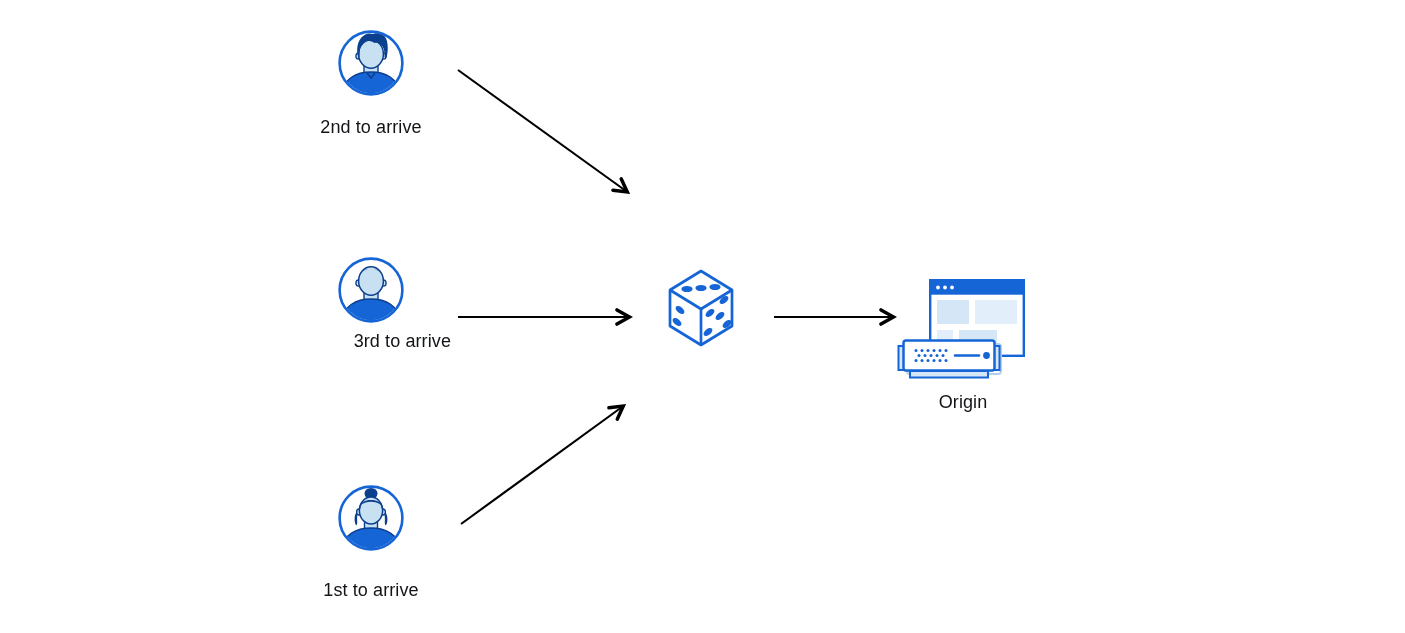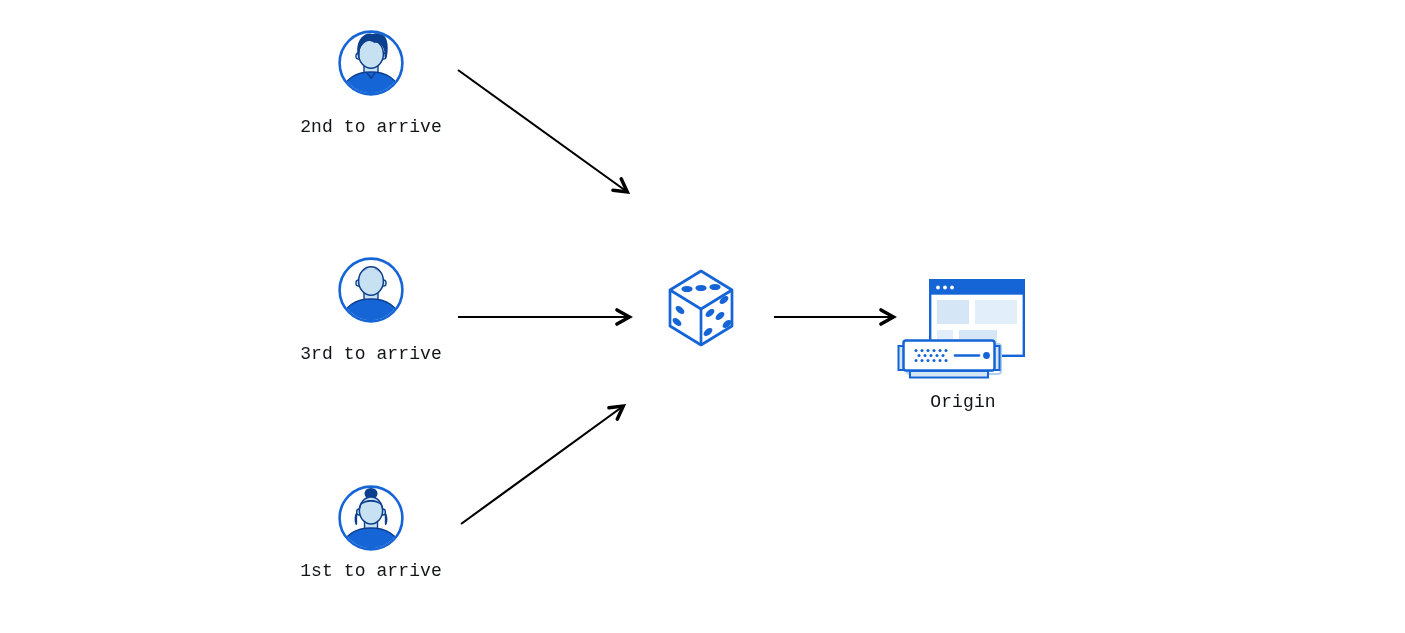--- a/index.html
+++ b/index.html
@@ -1,20 +1,20 @@
 <!DOCTYPE html>
 <html style="--background: #FFFFFF; --primary-blue: #1565D6; --navy: #0D3F8F; --skin-blue: #C7E0F2; --panel-blue: #D5E6F7; --panel-blue-light: #E2EEFA; --arrow: #000000; --label-text: #121417;"><head>
 <meta charset="utf-8">
 <style>
   html,body{margin:0;padding:0;background:#fff;}
   .canvas{
     position:relative;
     width:1351px;height:633px;
     background:var(--background,#fff);
-    font-family:Liberation Mono, monospace;
+    font-family:Liberation Sans, sans-serif;
     overflow:hidden;
   }
   .arrows{position:absolute;left:0;top:0;pointer-events:none;}
   .node{position:absolute;}
   .node .icon-wrap{position:absolute;left:0;top:0;}
   .node-label{
     position:absolute;
     width:100%;
     text-align:center;
     font-size:18px;
@@ -82,21 +82,21 @@
       <circle cx="33" cy="33" r="31.4" class="white-fill blue-stroke" stroke-width="2.6"></circle>
       <g clip-path="url(#clipB)">
         <rect x="26" y="32" width="14" height="13" class="skin-fill navy-stroke" stroke-width="1.4"></rect>
         <path d="M3,66 C5,48 19,42 33,42 C47,42 61,48 63,66 Z" class="blue-fill navy-stroke" stroke-width="1.4"></path>
         <ellipse cx="20.5" cy="26" rx="2.6" ry="3.2" class="skin-fill navy-stroke" stroke-width="1.3"></ellipse>
         <ellipse cx="45.5" cy="26" rx="2.6" ry="3.2" class="skin-fill navy-stroke" stroke-width="1.3"></ellipse>
         <ellipse cx="33" cy="24" rx="12.4" ry="14.2" class="skin-fill navy-stroke" stroke-width="1.5"></ellipse>
         <path d="M20,24 C19,8 47,8 46,24 C46,15 40,12 33,12 C26,12 20,15 20,24 Z" class="navy-fill"></path>
       </g>
     </svg>
-    <div class="node-label" style="top:87px;">3rd to arrive</div>
+    <div class="node-label" style="top:74px;text-align:right;">3rd to arrive</div>
   </div>
 
   <div class="node" style="left:291px;top:485px;width:160px;height:110px;">
     <svg class="icon-wrap" style="left:47px;" width="66" height="66" viewBox="0 0 66 66">
       <defs>
           <clipPath id="clipC">
             <circle cx="33" cy="33" r="30.2"></circle>
           </clipPath>
         </defs>
       <circle cx="33" cy="33" r="31.4" class="white-fill blue-stroke" stroke-width="2.6"></circle>
@@ -104,21 +104,21 @@
         <rect x="26.5" y="33" width="13" height="12" class="skin-fill navy-stroke" stroke-width="1.4"></rect>
         <path d="M3,66 C5,49 19,43 33,43 C47,43 61,49 63,66 Z" class="blue-fill navy-stroke" stroke-width="1.4"></path>
         <ellipse cx="33" cy="8.5" rx="6.5" ry="5.5" class="navy-fill"></ellipse>
         <path d="M17,38 C12,14 54,14 49,38 C48,41 46.8,41 46.8,37 C47.5,21 42,15.5 33,15.5 C24,15.5 18.5,21 19.2,37 C19.2,41 18,41 17,38 Z" class="navy-fill"></path>
         <ellipse cx="21" cy="27" rx="2.4" ry="3" class="skin-fill navy-stroke" stroke-width="1.3"></ellipse>
         <ellipse cx="45" cy="27" rx="2.4" ry="3" class="skin-fill navy-stroke" stroke-width="1.3"></ellipse>
         <ellipse cx="33" cy="25.5" rx="11.6" ry="13.5" class="skin-fill navy-stroke" stroke-width="1.5"></ellipse>
         <path d="M20,28 C18,13 48,13 46,28 C46,18 40,15 33,15 C26,15 20,18 20,28 Z" class="navy-fill"></path>
       </g>
     </svg>
-    <div class="node-label" style="top:76px;">1st to arrive</div>
+    <div class="node-label" style="top:95px;">1st to arrive</div>
   </div>
 
   <div class="node" style="left:666px;top:268px;width:72px;height:84px;">
     <svg class="icon-wrap" width="72" height="84" viewBox="0 0 72 84">
       <g class="no-fill blue-stroke" stroke-width="2.7" stroke-linejoin="round">
         <path d="M35,3 L4,22 L4,58 L35,77 L66,58 L66,22 Z"></path>
         <path d="M4,22 L35,41 L66,22"></path>
         <path d="M35,41 L35,77"></path>
       </g>
       <g class="blue-fill">

